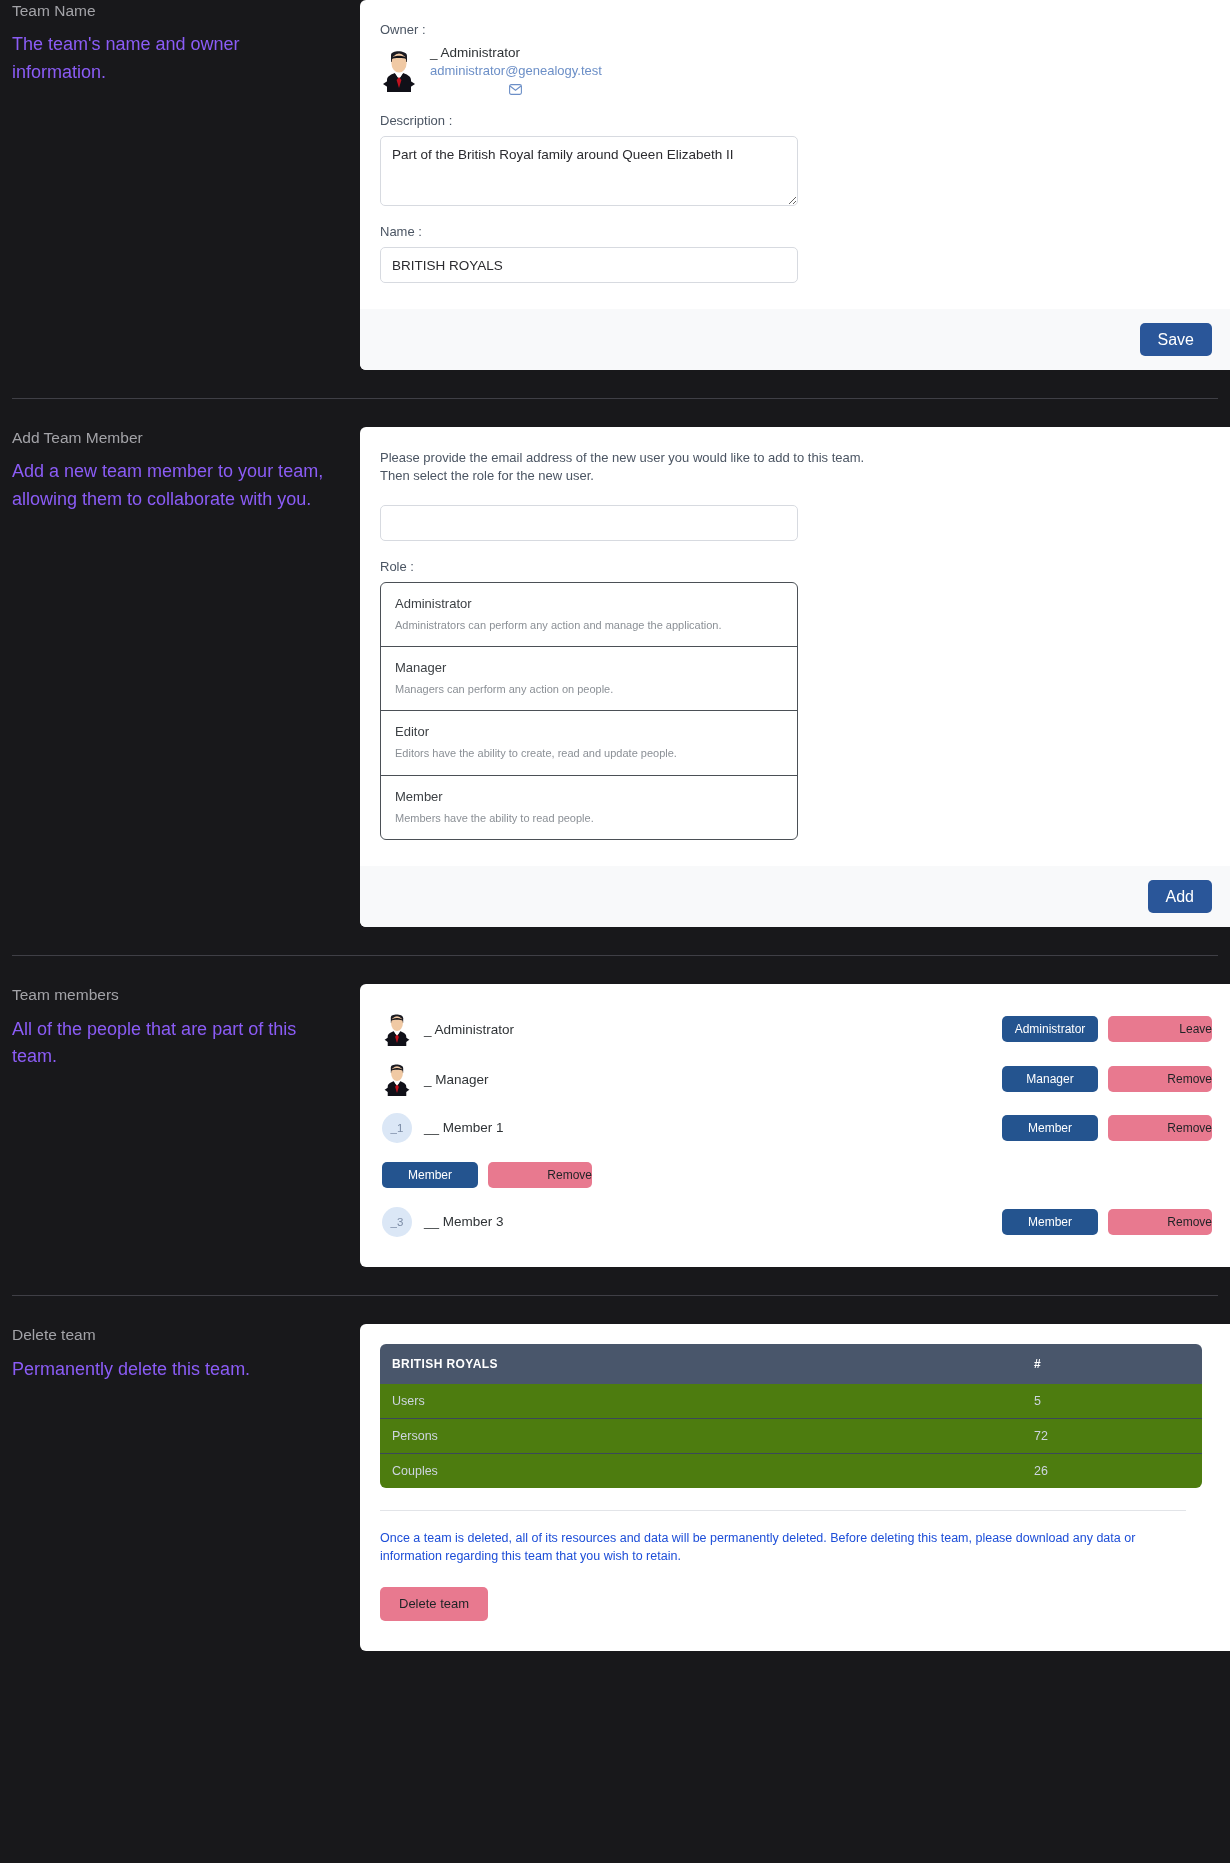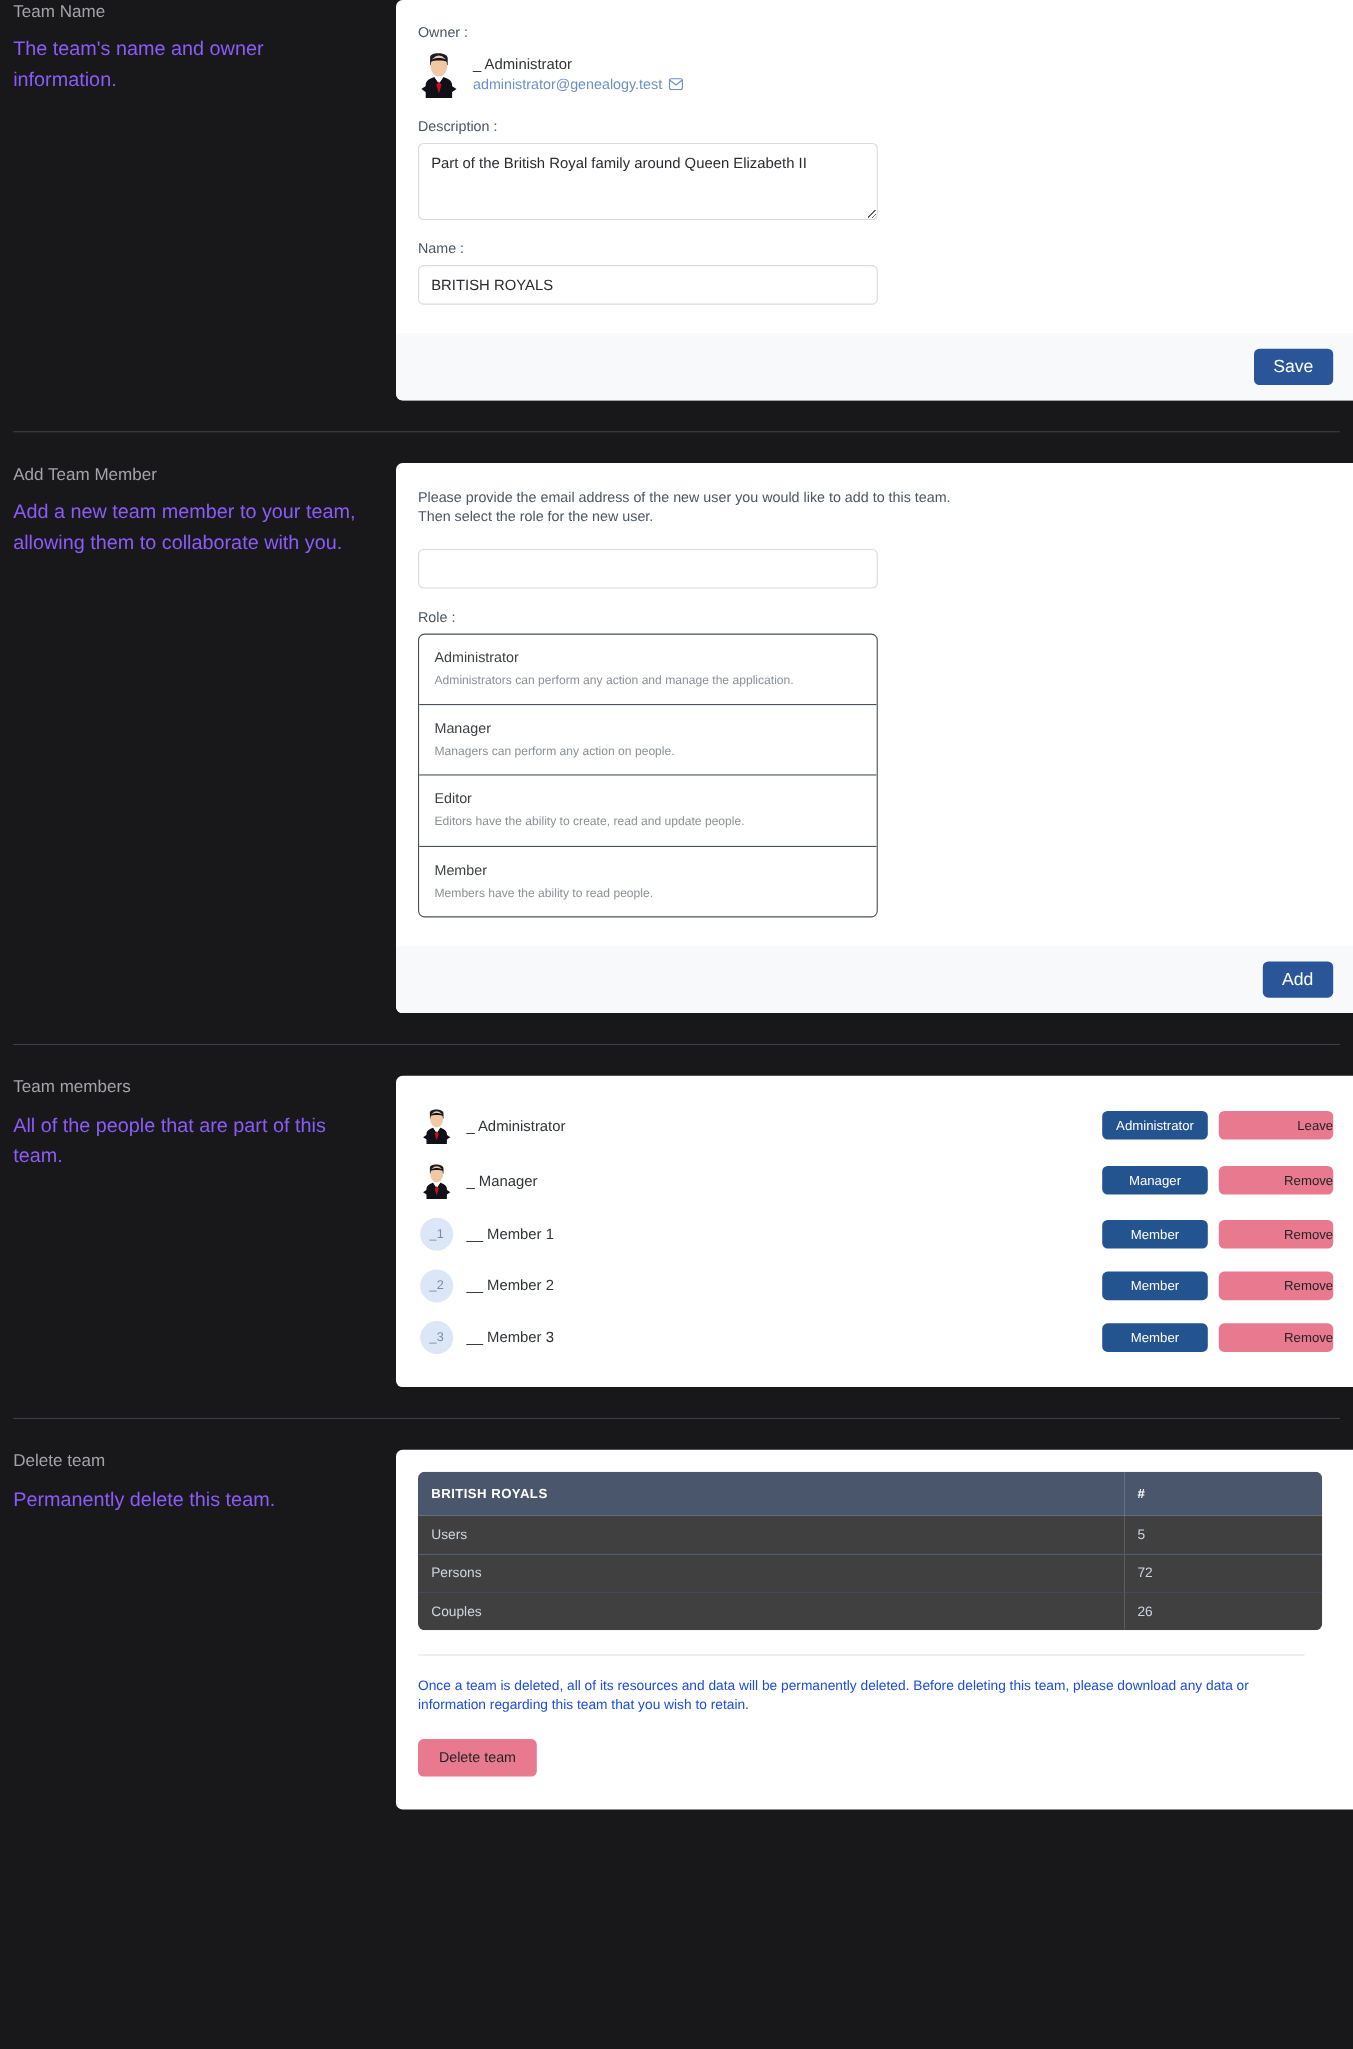--- a/index.html
+++ b/index.html
@@ -95,21 +95,21 @@
     line-height: 1.4;
   }
   .field-group { margin-top: 18px; }
 
   
   .owner-row { display: flex; align-items: center; gap: 12px; margin-top: 8px; }
   .owner-meta { display: flex; flex-direction: column; gap: 3px; }
   .owner-name { font-size: 13.5px; color: #2f3336; }
   .owner-email {
     font-size: 13px; color: #6c8fc7;
-    display: flex; align-items: center; gap: 6px;
+    display: flex; align-items: center; gap: 6px; flex-direction: column;
   }
   .mail-icon { display: inline-flex; }
 
   
   .avatar-suit { width: 38px; height: 44px; flex: 0 0 38px; }
   .avatar-suit.small { width: 30px; height: 34px; flex: 0 0 30px; }
   .avatar-initials {
     width: 30px; height: 30px; border-radius: 50%;
     background: #dbe7f6; color: #7b8ba5;
     display: flex; align-items: center; justify-content: center;
@@ -196,21 +196,21 @@
   .stats-table thead th {
     background: #49566b;
     color: #ffffff;
     font-size: 12px;
     font-weight: bold;
     letter-spacing: .4px;
     text-align: left;
     padding: 13px 12px;
   }
   .stats-table tbody td {
-    background: #404040;
+    background: #4d7c0f;
     color: #cdd5df;
     font-size: 12.5px;
     padding: 10px 12px;
     border-top: 1px solid #3b4859;
   }
   .stats-table tbody tr:first-child td { border-top: none; }
   .col-num { width: 180px; }
 
   .delete-note {
     margin: 22px 44px 0 20px;
@@ -387,24 +387,20 @@
             <span class="avatar-initials">_1</span>
             <span class="member-name">__ Member 1</span>
           </div>
           <div class="member-actions">
             <button class="btn btn-role">Member</button>
             <button class="btn btn-danger-soft">Remove</button>
           </div>
         </div>
 
         <div class="member-row">
-          <div class="member-id">
-            <span class="avatar-initials">_2</span>
-            <span class="member-name">__ Member 2</span>
-          </div>
           <div class="member-actions">
             <button class="btn btn-role">Member</button>
             <button class="btn btn-danger-soft">Remove</button>
           </div>
         </div>
 
         <div class="member-row">
           <div class="member-id">
             <span class="avatar-initials">_3</span>
             <span class="member-name">__ Member 3</span>

